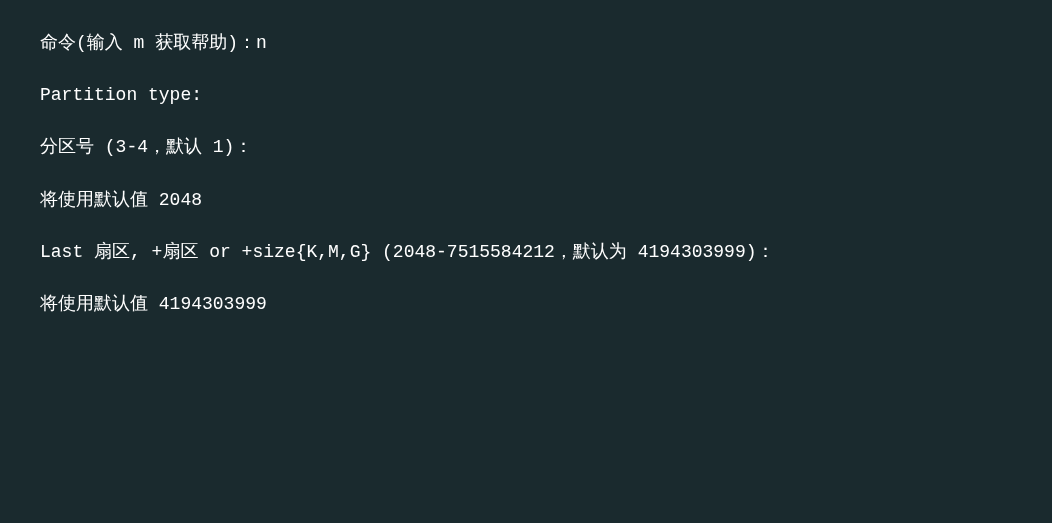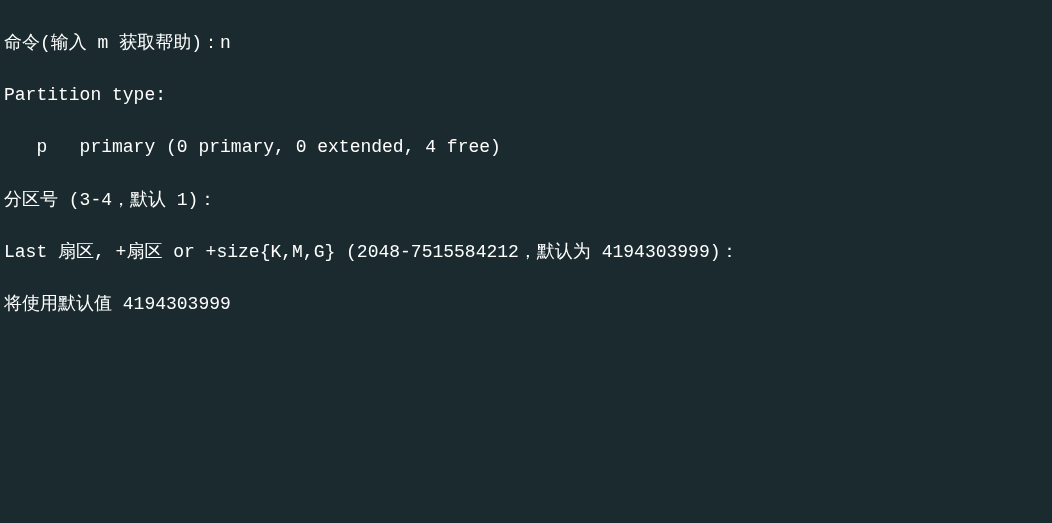--- a/index.html
+++ b/index.html
@@ -16,30 +16,31 @@
       line-height: 1.45;
       width: 1052px;
       height: 523px;
       overflow: hidden;
     }
     .terminal {
       white-space: pre;
     }
     .line {
       display: block;
+      margin-left: 36px;
     }
   </style>
 </head>
 <body>
 
 <div class="terminal">
 <span class="line">命令(输入 m 获取帮助)：n</span>
 <span class="line">Partition type:</span>
-<span class="line">   p   primary (0 primary, 0 extended, 4 free)</span>
 <span class="line">分区号 (3-4，默认 1)：</span>
+<span class="line">将使用默认值 2048</span>
 <span class="line">Last 扇区, +扇区 or +size{K,M,G} (2048-7515584212，默认为 4194303999)：</span>
 <span class="line">将使用默认值 4194303999</span>
 
 <span class="line"></span>
 
 
 <span class="line"></span>
 
 
 

